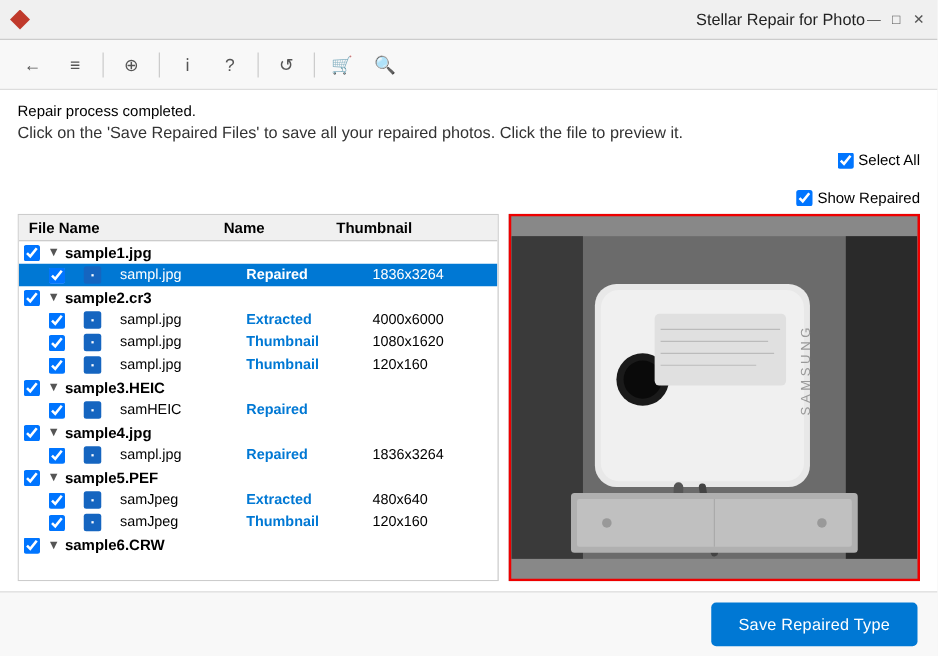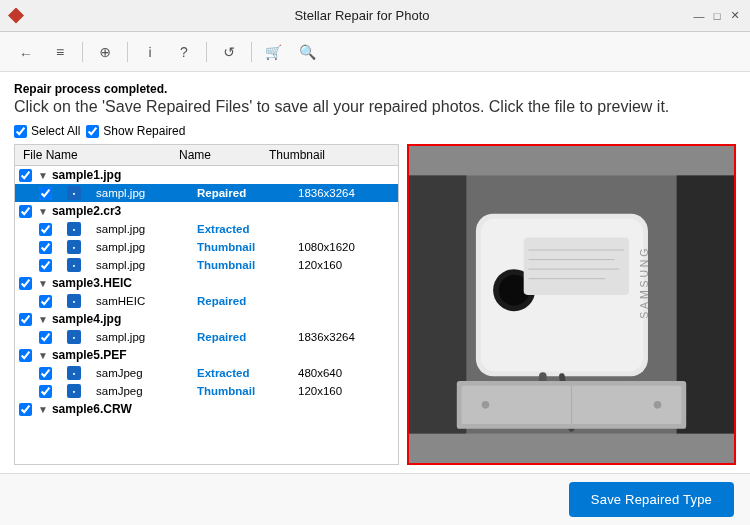--- a/index.html
+++ b/index.html
@@ -27,21 +27,21 @@
     .title-bar-icon {
       width: 16px;
       height: 16px;
       margin-right: 8px;
       background: #c0392b;
       clip-path: polygon(50% 0%, 100% 50%, 50% 100%, 0% 50%);
       flex-shrink: 0;
     }
     .title-bar-title {
       flex: 1;
-      text-align: center;
+      text-align: right;
       font-size: 13px;
       color: #222;
     }
     .title-bar-controls {
       display: flex;
       gap: 4px;
     }
     .title-bar-btn {
       width: 14px;
       height: 14px;
@@ -90,33 +90,34 @@
       padding: 10px 14px 8px 14px;
       background: #fff;
       overflow: hidden;
     }
 
     .status-text {
       font-size: 12px;
       margin-bottom: 2px;
     }
     .status-text strong {
-      font-weight: bold;
+      font-weight: normal;
     }
     .status-subtext {
-      font-size: 16px;
+      font-size: 13px;
       color: #333;
       margin-bottom: 8px;
     }
 
     .controls-row {
       display: flex;
       align-items: flex-end;
-      gap: 6px;
+      gap: 16px;
       margin-bottom: 6px;
+      flex-direction: column;
     }
     .checkbox-label {
       display: flex;
       align-items: center;
       gap: 4px;
       font-size: 12px;
       cursor: pointer;
     }
     .checkbox-label input { cursor: pointer; }
 
@@ -136,21 +137,21 @@
       display: flex;
       flex-direction: column;
       overflow: hidden;
     }
     .file-list-header {
       display: flex;
       background: #f0f0f0;
       border-bottom: 1px solid #ccc;
       padding: 3px 4px;
       font-size: 12px;
-      font-weight: 400;
+      font-weight: 700;
       flex-shrink: 0;
     }
     .col-name { width: 160px; padding-left: 4px; }
     .col-type { width: 90px; }
     .col-res { flex: 1; }
 
     .file-list-scroll {
       overflow-y: auto;
       flex: 1;
     }
@@ -312,20 +313,21 @@
           <div class="group-row">
       <input type="checkbox" checked="" style="margin-right: 4px;">
       <span class="group-arrow">▼</span>
       <span class="group-name">sample2.cr3</span>
     </div>
           <div class="file-row">
         <input type="checkbox" checked="" class="file-row-checkbox" style="margin-right: 4px;">
         <div class="file-icon">▪</div>
         <span class="file-col-name">sampl.jpg</span>
         <span class="file-col-type file-type-badge">Extracted</span>
+        <span class="file-col-res">4000x6000</span>
       </div>
           <div class="file-row">
         <input type="checkbox" checked="" class="file-row-checkbox" style="margin-right: 4px;">
         <div class="file-icon">▪</div>
         <span class="file-col-name">sampl.jpg</span>
         <span class="file-col-type file-type-badge">Thumbnail</span>
         <span class="file-col-res">1080x1620</span>
       </div>
           <div class="file-row">
         <input type="checkbox" checked="" class="file-row-checkbox" style="margin-right: 4px;">

